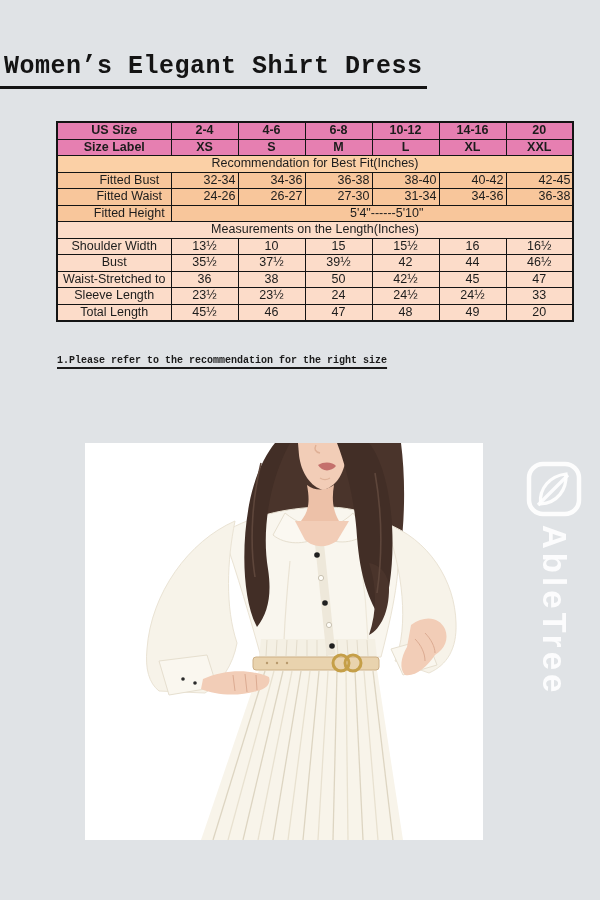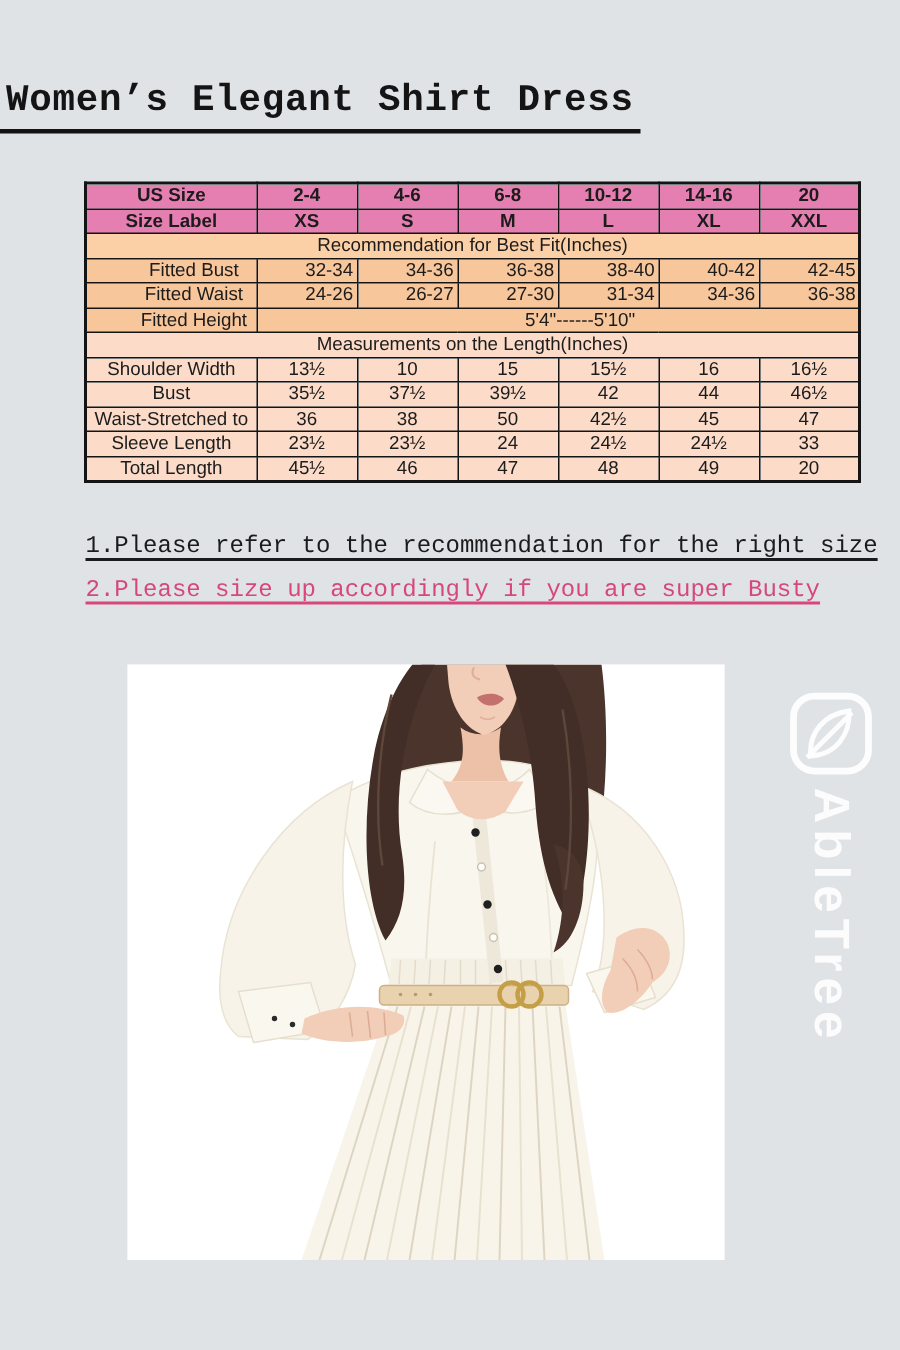--- a/index.html
+++ b/index.html
@@ -33,21 +33,21 @@
   tr.r-pink td{background:var(--table-header-pink,#e67fb1);font-weight:600;}
   tr.r-band1 td{background:var(--band-peach,#fbd0a6);}
   tr.r-fit td{background:var(--fit-row-peach,#f8c69b);padding-left:32px;}
   tr.r-band2 td{background:var(--measure-row-peach,#fcdcc9);}
   tr.r-meas td{background:var(--measure-row-peach,#fcdcc9);}
   
   .notes{position:absolute;left:57px;top:355px;width:520px;}
   .note{
     margin:0 0 11px 0;
     font-family:"Liberation Mono","DejaVu Sans Mono",monospace;
-    font-weight:400;font-size:16px;white-space:nowrap;
+    font-weight:700;font-size:10px;white-space:nowrap;
     text-decoration:underline;text-decoration-thickness:1.5px;text-underline-offset:4px;
     color:#1b1b1b;
   }
   .note.pink{color:var(--note2-pink,#d6487c);}
   
   .photo{position:absolute;left:85px;top:443px;width:398px;height:397px;background:#ffffff;}
   .photo svg{display:block;width:398px;height:397px;}
   
   .watermark{
     position:absolute;left:520px;top:461px;width:68px;
@@ -170,21 +170,20 @@
           <td>47</td>
           <td>48</td>
           <td>49</td>
           <td>20</td>
         </tr>
       </tbody>
   </table>
 
   <div class="notes">
     <p class="note">1.Please refer to the recommendation for the right size</p>
-    <p class="note pink">2.Please size up accordingly if you are super Busty</p>
   </div>
 
   <div class="photo">
     <svg viewBox="0 0 398 397" aria-hidden="true">
 
       <rect x="0" y="0" width="398" height="397" fill="#ffffff"></rect>
 
       <path d="M196 0 H316 C322 46 320 112 304 162 C296 188 284 202 270 204 L186 196 C172 180 166 150 168 112 C170 64 180 22 196 0 Z" fill="#4a342b"></path>
 
       <path d="M138 90 C170 70 210 64 240 64 C274 64 298 74 312 92 C316 120 312 152 296 214 L176 214 C166 178 152 130 138 90 Z" fill="#f9f6ee" stroke="#eae3d4" stroke-width="1"></path>

